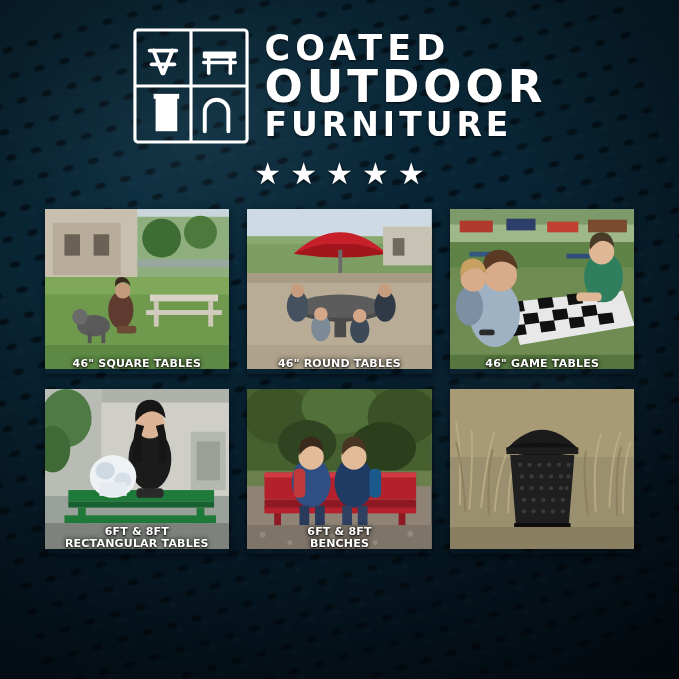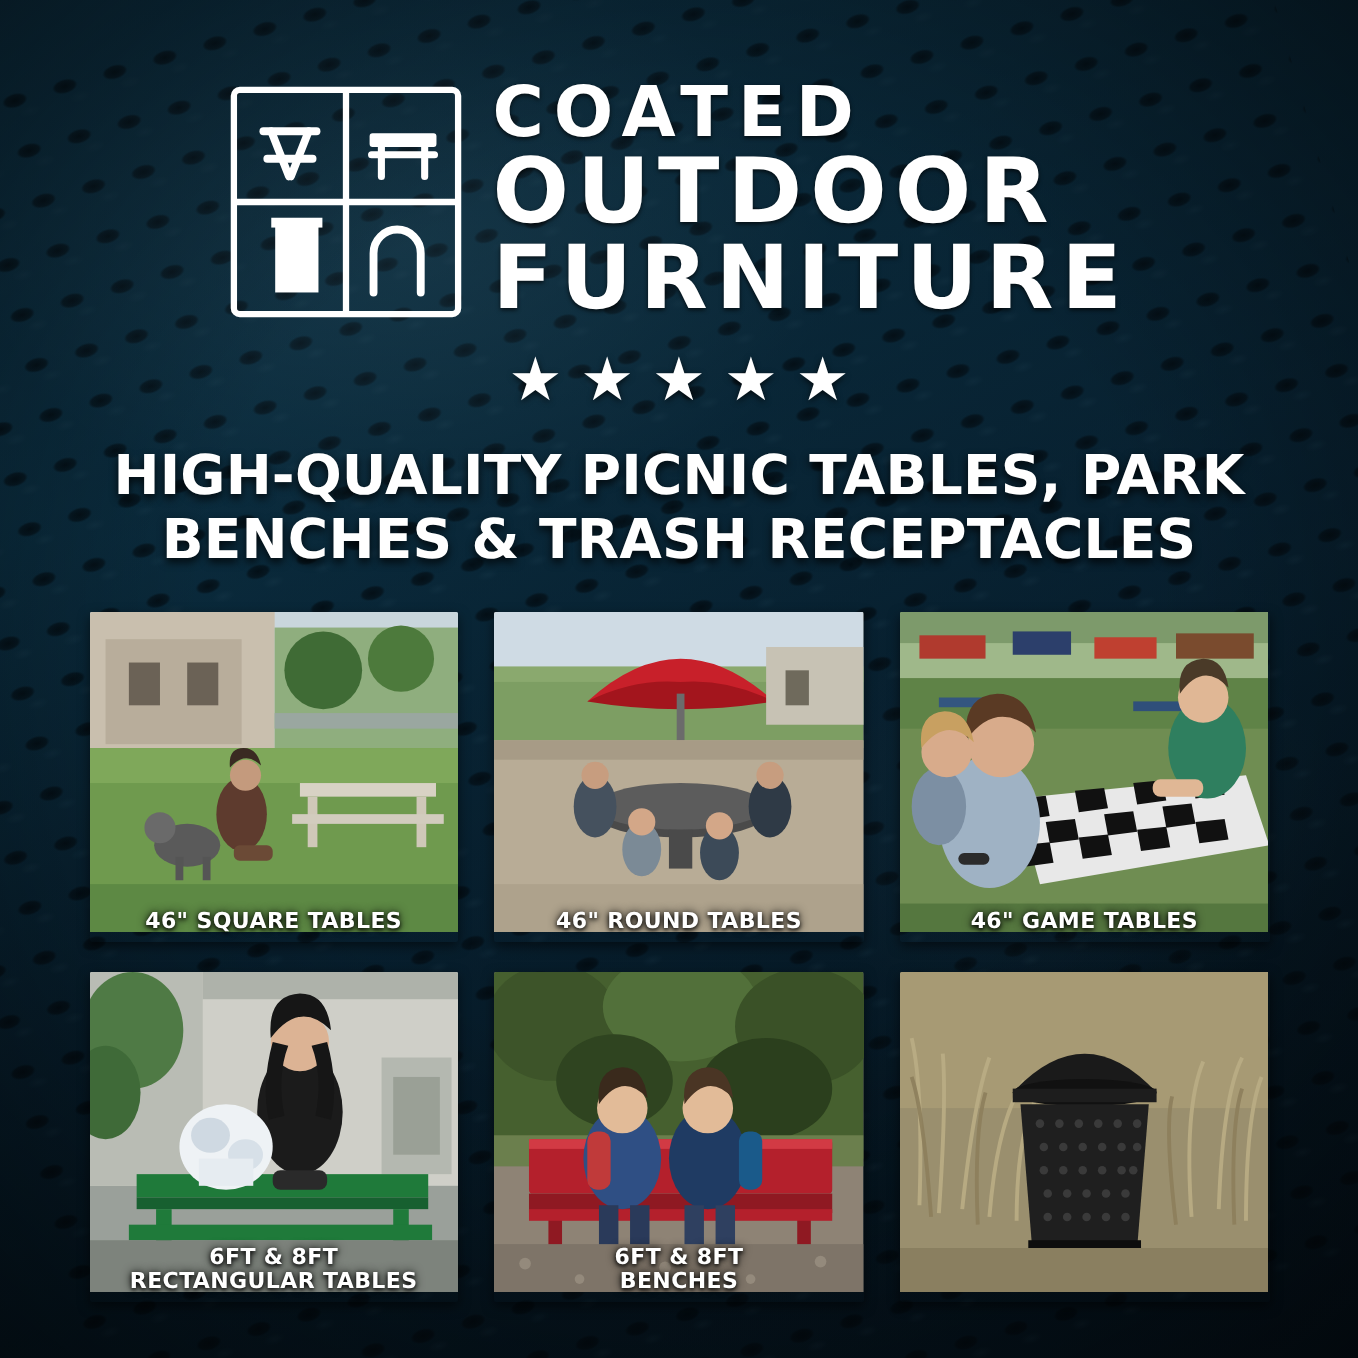--- a/index.html
+++ b/index.html
@@ -57,38 +57,38 @@
   }
 
   
   .content {
     position: absolute; inset: 0;
     display: flex; flex-direction: column; align-items: center;
   }
 
   
   .logo-row {
-    margin-top: 40px;
+    margin-top: 27px;
     display: flex; align-items: center; gap: 14px;
   }
   .logo-mark { width: 118px; height: 118px; flex: none; }
   .logo-words {
     display: flex; flex-direction: column; align-items: flex-start;
     line-height: 0.98;
   }
   .logo-word {
     color: #ffffff;
     font-family: "DejaVu Sans", sans-serif;
     font-size: 35px;
     font-weight: bold;
     letter-spacing: 5px;
     text-shadow: 0 1px 2px rgba(0,0,0,0.7);
   }
   .logo-word.w2 { font-size: 45px; letter-spacing: 4px; }
-  .logo-word.w3 { font-size: 44px; letter-spacing: 4px; }
+  .logo-word.w3 { font-size: 33px; letter-spacing: 4px; }
 
   
   .stars {
     margin-top: 14px;
     display: flex; gap: 9px;
     color: #ffffff;
     font-size: 30px;
     line-height: 1;
     text-shadow: 0 1px 3px rgba(0,0,0,0.75);
   }
@@ -191,24 +191,20 @@
     </div>
 
     <div class="stars">
       <span>★</span>
       <span>★</span>
       <span>★</span>
       <span>★</span>
       <span>★</span>
     </div>
 
-    <div class="headline">
-      <div>HIGH-QUALITY PICNIC TABLES, PARK</div>
-      <div>BENCHES &amp; TRASH RECEPTACLES</div>
-    </div>
 
     <div class="grid">
 
       <div class="tile">
         <svg class="photo" viewBox="0 0 190 165" preserveAspectRatio="none">
           <rect width="190" height="165" fill="#b9cbd2"></rect>
           <rect width="190" height="70" fill="#c9d6dc"></rect>
           <rect x="0" y="0" width="95" height="72" fill="#c9bfae"></rect>
           <rect x="8" y="14" width="70" height="54" fill="#b8ad9b"></rect>
           <rect x="20" y="26" width="16" height="22" fill="#6b6256"></rect>

